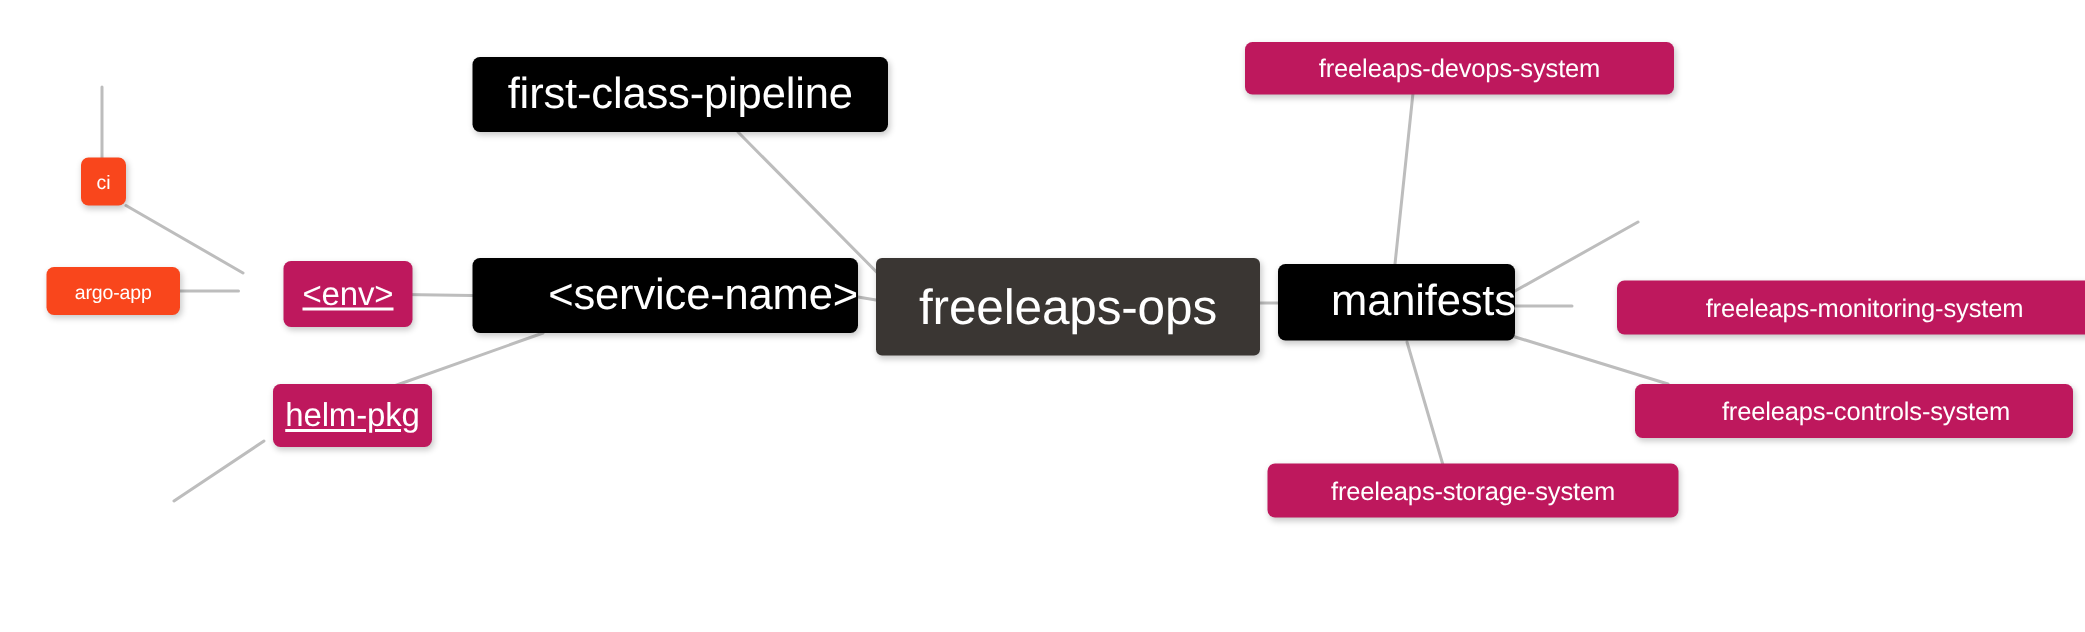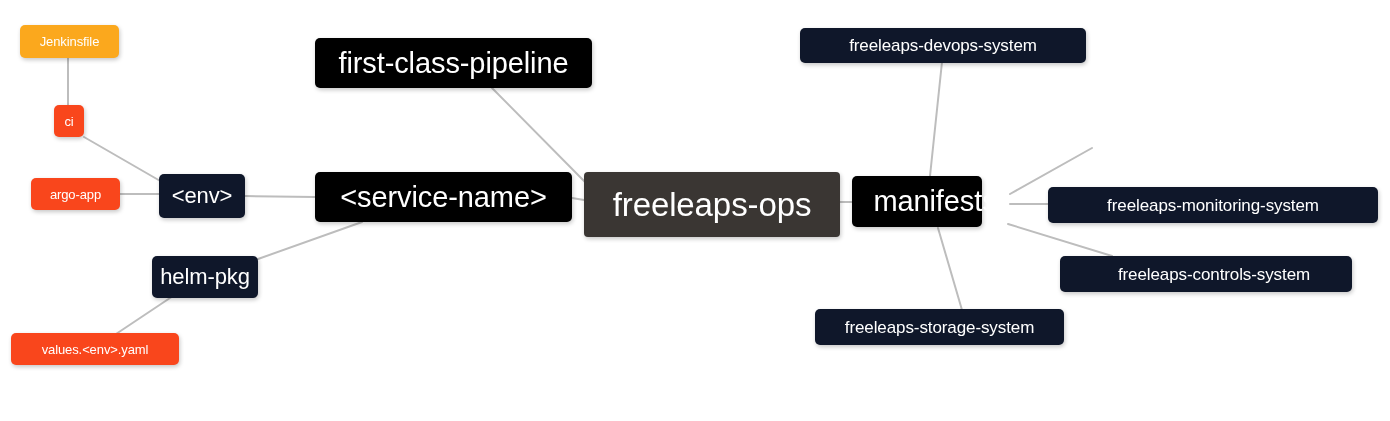--- a/index.html
+++ b/index.html
@@ -49,30 +49,31 @@
   }
   .node.root {
     background: #3a3633;
     font-size: 33px;
     border-radius: 4px;
   }
   .node.blue {
     background: #000000;
   }
   .node.green {
-    background: #0f172a;
+    background: #be185d;
+    margin-left: 30px;
   }
   .node.orange {
     background: #fba81d;
   }
   .node.red {
     background: #f9461c;
   }
   .node.lvl1 { font-size: 29px; }
-  .node.lvl2 { font-size: 22px; }
+  .node.lvl2 { font-size: 22px; text-decoration: underline; }
   .node.lvl3 { font-size: 17px; }
   .node.lvl4 { font-size: 13px; }
 </style>
 </head>
 <body>
 
 <div id="mindmap">
 
   <svg id="edges" viewBox="0 0 1390 421">
 
@@ -98,70 +99,64 @@
 
     <path class="edge" d="M 1010 194 L 1092 148"></path>
 
     <path class="edge" d="M 1010 204 L 1048 204"></path>
 
     <path class="edge" d="M 1008 224 L 1112 256"></path>
 
     <path class="edge" d="M 938 228 L 962 310"></path>
   </svg>
 
-  <div class="node orange lvl4" style="left:20px; top:25px; width:99px; height:33px;">
-    <span>Jenkinsfile</span>
-  </div>
 
   <div class="node red lvl4" style="left:54px; top:105px; width:30px; height:32px;">
     <span>ci</span>
   </div>
 
   <div class="node red lvl4" style="left:31px; top:178px; width:89px; height:32px;">
     <span>argo-app</span>
   </div>
 
   <div class="node green lvl2" style="left:159px; top:174px; width:86px; height:44px;">
     <span>&lt;env&gt;</span>
   </div>
 
   <div class="node green lvl2" style="left:152px; top:256px; width:106px; height:42px;">
     <span>helm-pkg</span>
   </div>
 
-  <div class="node red lvl4" style="left:11px; top:333px; width:168px; height:32px;">
-    <span>values.&lt;env&gt;.yaml</span>
-  </div>
 
   <div class="node blue lvl1" style="left:315px; top:38px; width:277px; height:50px;">
     <span>first-class-pipeline</span>
   </div>
 
-  <div class="node blue lvl1" style="left:315px; top:172px; width:257px; height:50px;">
+  <div class="node blue lvl1" style="left:315px; top:172px; width:257px; height:50px;justify-content:flex-end;">
     <span>&lt;service-name&gt;</span>
   </div>
 
   <div class="node root" style="left:584px; top:172px; width:256px; height:65px;">
     <span>freeleaps-ops</span>
   </div>
 
-  <div class="node blue lvl1" style="left:852px; top:176px; width:130px; height:51px;padding-left:36px;">
+  <div class="node blue lvl1" style="left:852px; top:176px; width:158px; height:51px;padding-left:36px;">
     <span>manifests</span>
   </div>
 
   <div class="node green lvl3" style="left:800px; top:28px; width:286px; height:35px;">
     <span>freeleaps-devops-system</span>
   </div>
 
 
   <div class="node green lvl3" style="left:1048px; top:187px; width:330px; height:36px;">
     <span>freeleaps-monitoring-system</span>
   </div>
 
   <div class="node green lvl3" style="left:1060px; top:256px; width:292px; height:36px;padding-left:16px;">
     <span>freeleaps-controls-system</span>
   </div>
 
-  <div class="node green lvl3" style="left:815px; top:309px; width:249px; height:36px;text-align:right;">
+  <div class="node green lvl3" style="left:815px; top:309px; width:274px; height:36px;text-align:right;">
     <span>freeleaps-storage-system</span>
   </div>
 
 </div>
 
 </body></html>

